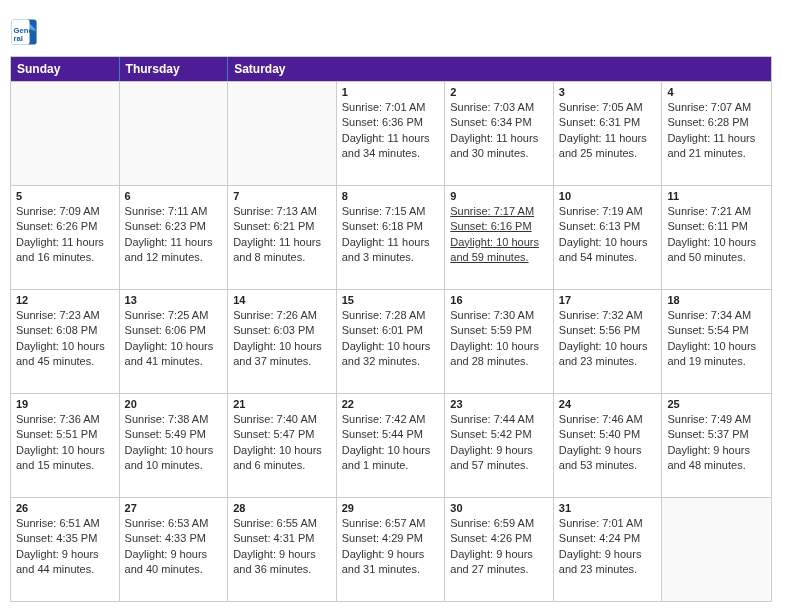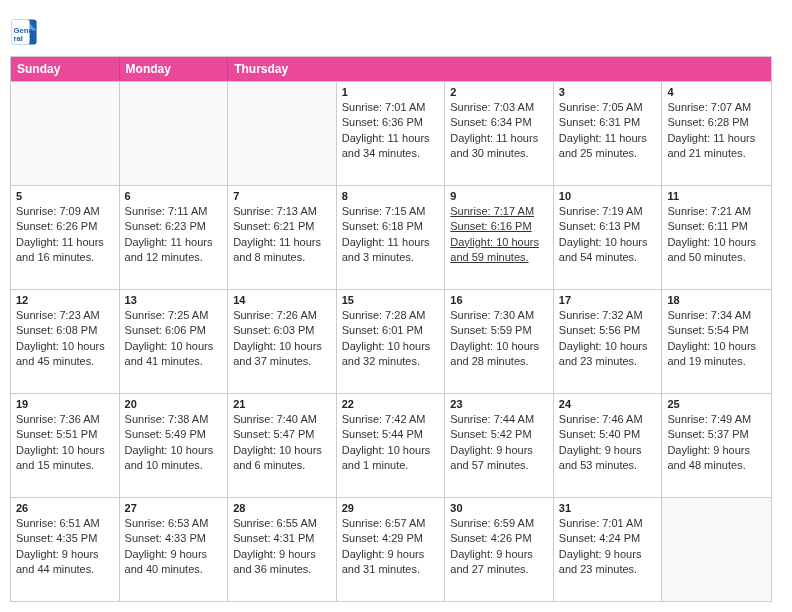--- a/index.html
+++ b/index.html
@@ -46,21 +46,21 @@
     }
     .calendar {
       flex: 1;
       display: flex;
       flex-direction: column;
       border: 1px solid #ccc;
     }
     .cal-header-row {
       display: grid;
       grid-template-columns: repeat(7, 1fr);
-      background: #ec4899;
+      background: #4c1d95;
     }
     .cal-header-cell {
       color: #fff;
       font-size: 12px;
       font-weight: bold;
       padding: 5px 6px;
       border-right: 1px solid #3a7fcd;
       text-align: left;
     }
     .cal-header-cell:last-child { border-right: none; }
@@ -118,22 +118,22 @@
     </div>
     <div class="title-block">
       <div class="month-title"></div>
       <div class="location"></div>
     </div>
   </div>
 
   <div class="calendar">
     <div class="cal-header-row">
     <div class="cal-header-cell">Sunday</div>
-        <div class="cal-header-cell">Monday</div>
         <div class="cal-header-cell">Thursday</div>
+        <div class="cal-header-cell">Saturday</div>
       </div>
     <div class="cal-body">
     <div class="cal-row">
           <div class="cal-cell empty"></div>
           <div class="cal-cell empty"></div>
           <div class="cal-cell empty"></div>
           <div class="cal-cell">
             <div class="day-num">1</div>
             <div class="cell-info" style="white-space: pre-line;">Sunrise: 7:01 AM
 Sunset: 6:36 PM

